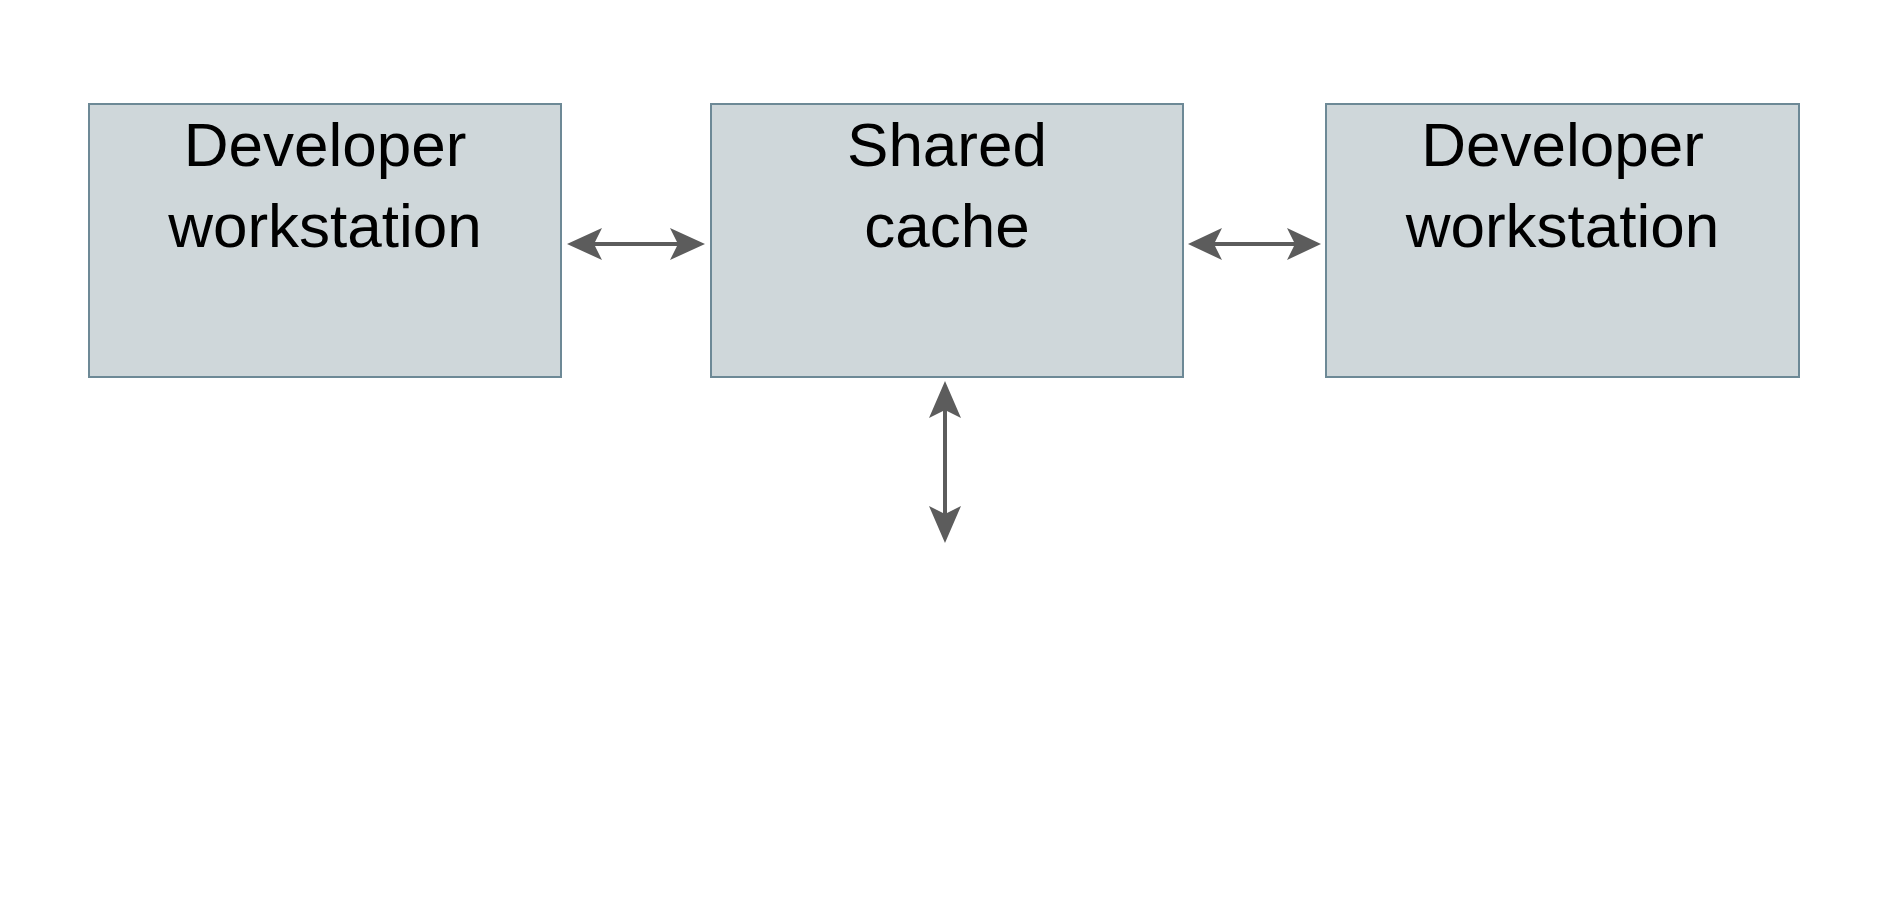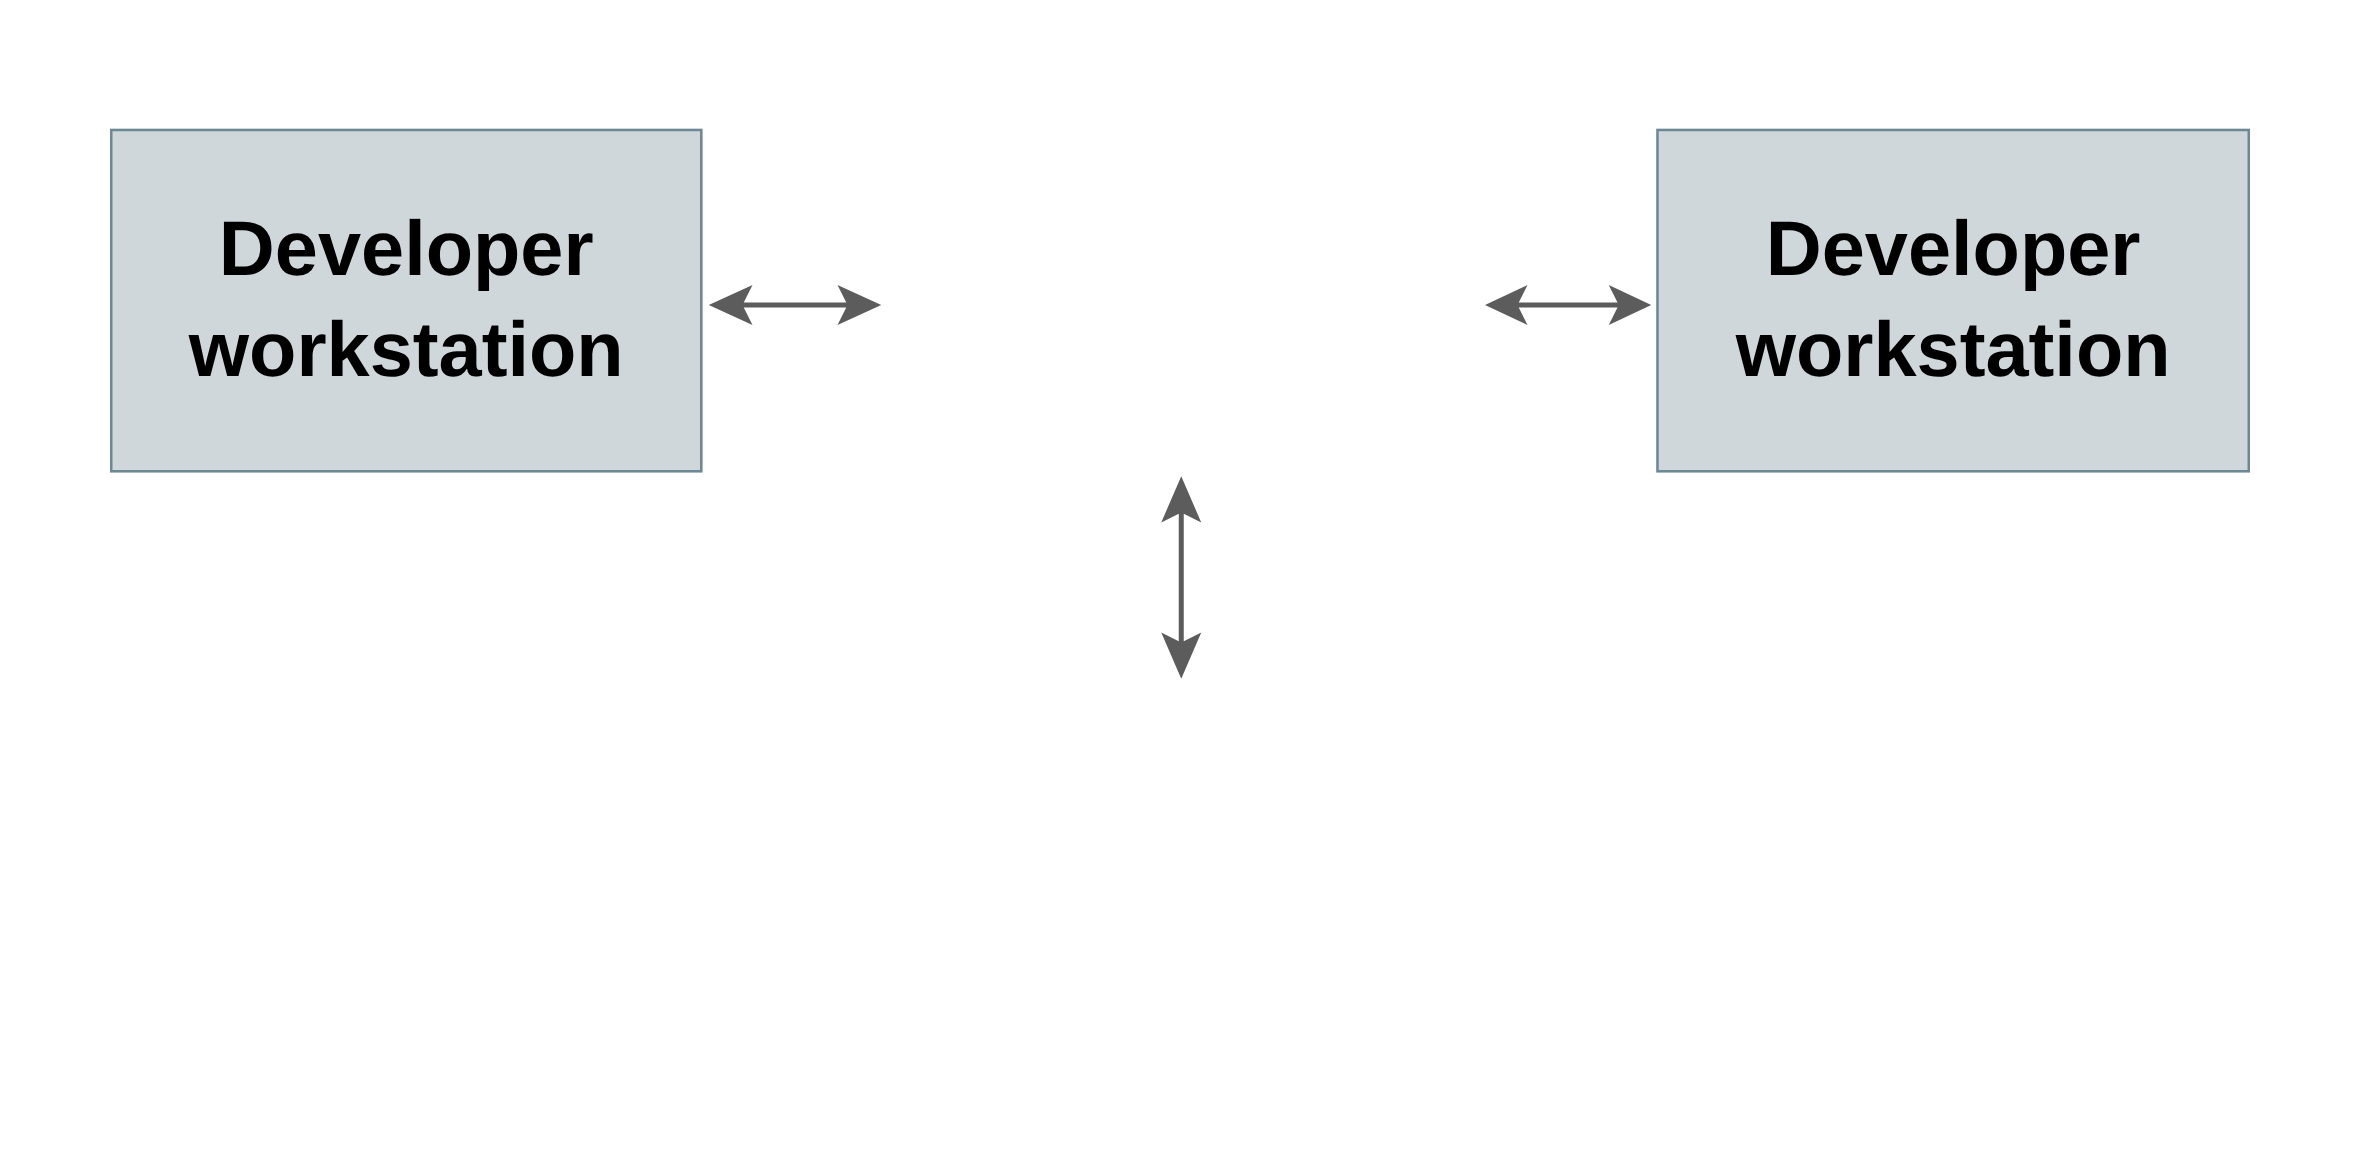--- a/index.html
+++ b/index.html
@@ -18,27 +18,26 @@
     height: 922px;
     background: #ffffff;
     overflow: hidden;
   }
   .node {
     position: absolute;
     box-sizing: border-box;
     background: #cfd7da;
     border: 2px solid #6d8996;
     display: flex;
-    align-items: center;
     justify-content: center;
     text-align: center;
     color: #000000;
     font-size: 62px;
     line-height: 1.30;
-    font-weight: 700;
+    font-weight: 400;
     letter-spacing: 0px;
     white-space: pre-line;
     padding: 0 10px;
   }
   .node-label {
     display: block;
     width: 100%;
     white-space: pre-line;
   }
   .edge {
@@ -53,20 +52,24 @@
 </head>
 <body>
 
 <div id="canvas">
 
   <div class="node" style="left:88px; top:103px; width:474px; height:275px;">
     <span class="node-label">Developer
 workstation</span>
   </div>
 
+  <div class="node" style="left:710px; top:103px; width:474px; height:275px;">
+    <span class="node-label">Shared
+cache</span>
+  </div>
 
   <div class="node" style="left:1325px; top:103px; width:475px; height:275px;">
     <span class="node-label">Developer
 workstation</span>
   </div>
 
 
   <div class="edge" style="left:562px; top:222px; width:148px; height:44px;">
     <svg width="148" height="44" viewBox="0 0 148 44">
       <path d="M 5 22 L 40 6 L 33 20 L 115 20 L 108 6 L 143 22 L 108 38 L 115 24 L 33 24 L 40 38 Z" fill="#5c5c5c"></path>

